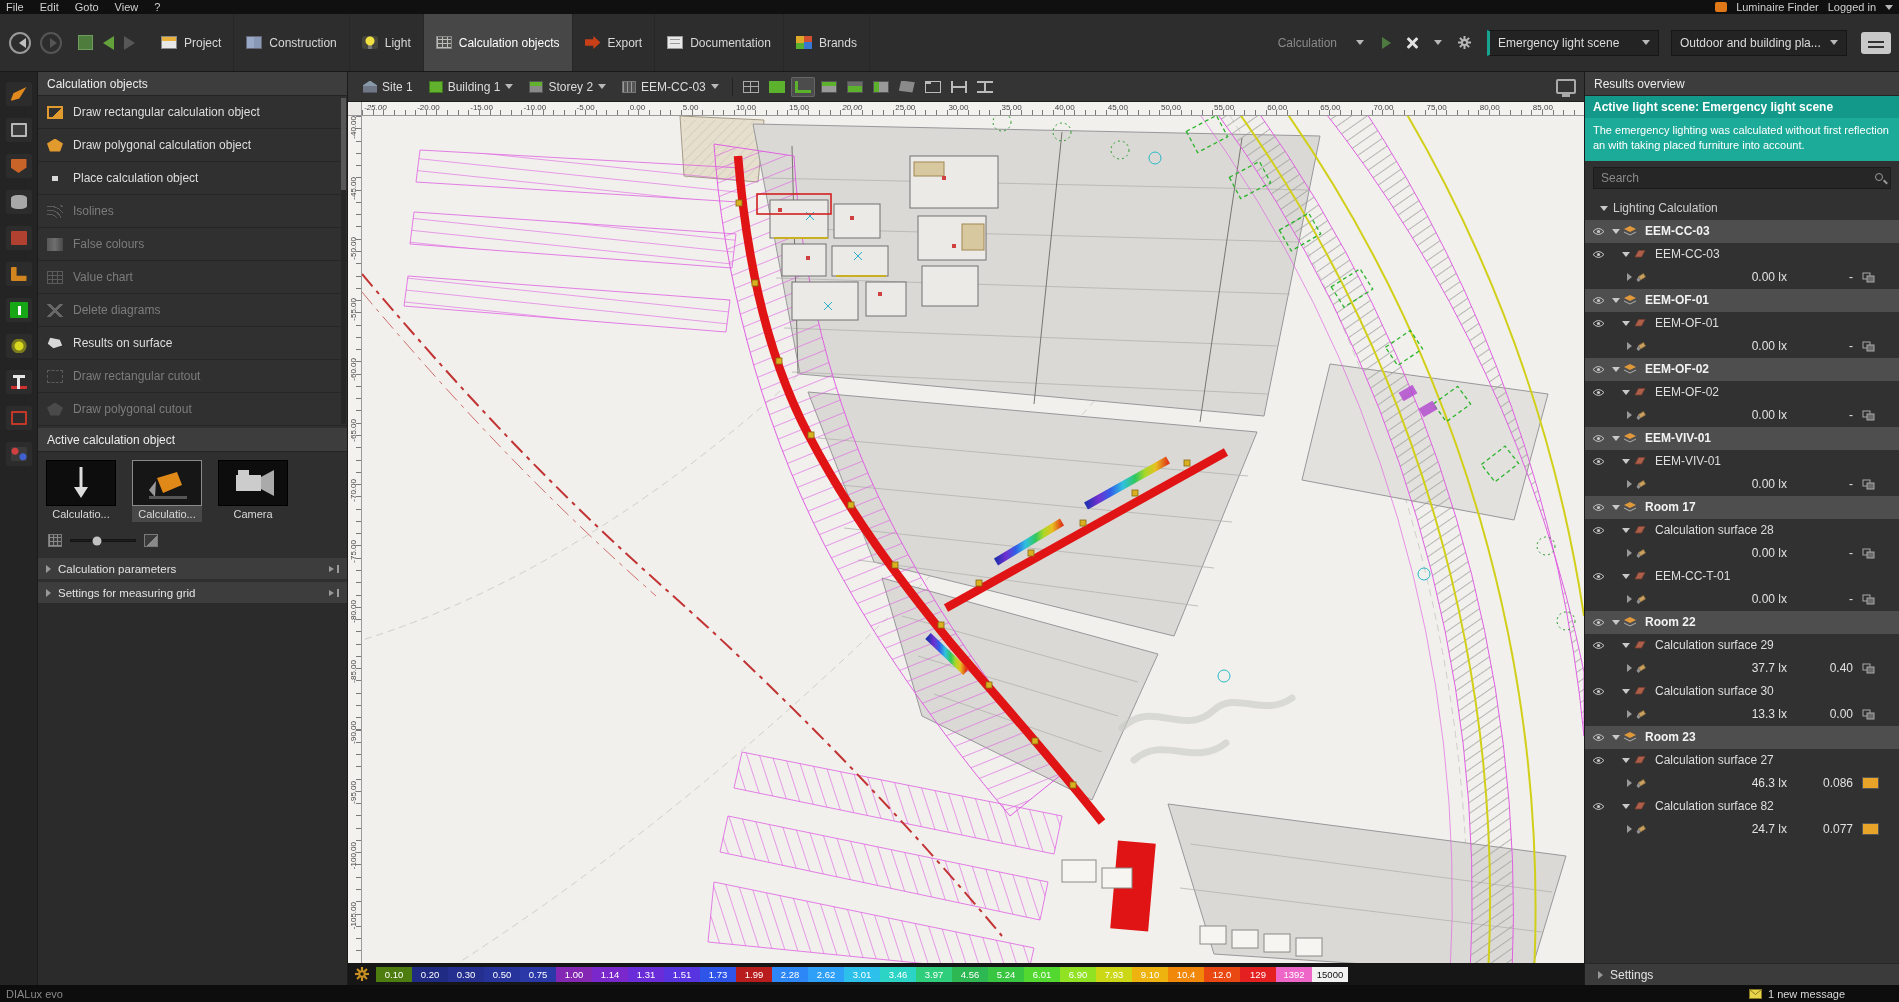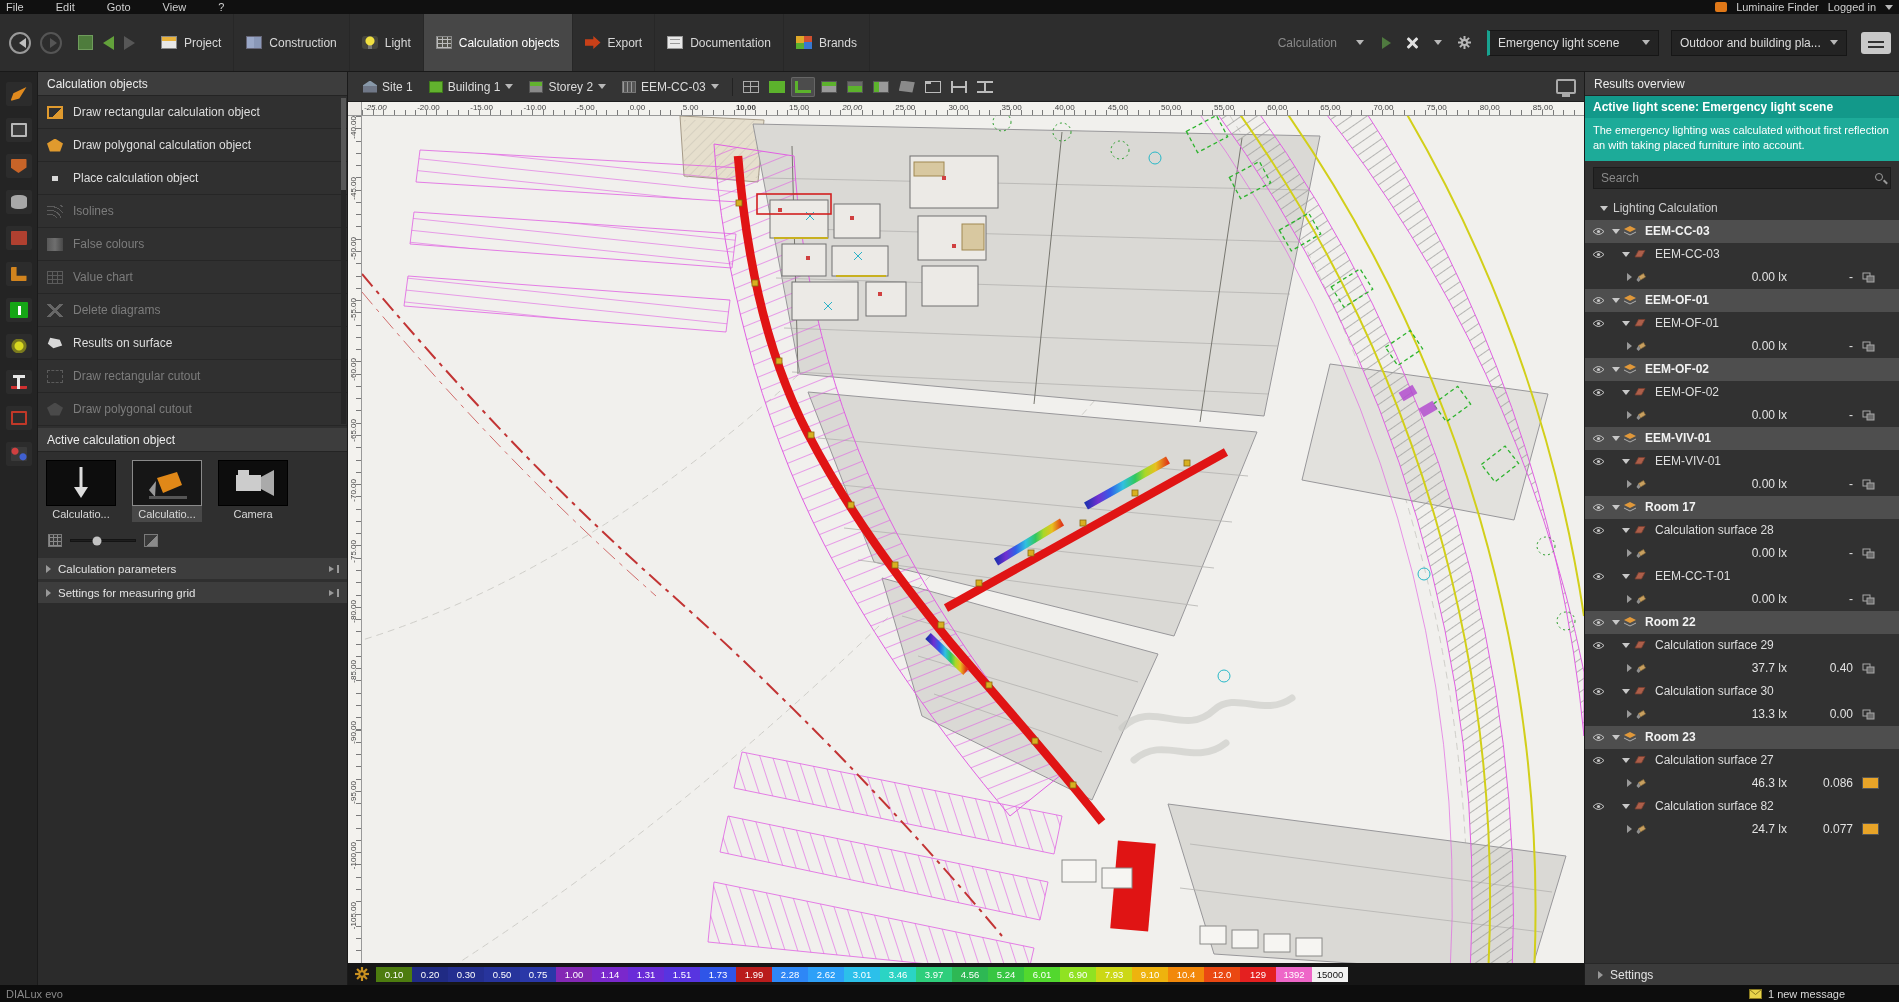--- a/index.html
+++ b/index.html
@@ -1,21 +1,21 @@
 <!DOCTYPE html>
 <html><head>
 <meta charset="utf-8">
 <style>
 *{margin:0;padding:0;box-sizing:border-box}
 html,body{width:1899px;height:1002px;overflow:hidden;background:#1d1d1d;
   font-family:"Liberation Sans",sans-serif;font-size:12px;color:#d6d6d6}
 .app{width:1899px;height:1002px;display:flex;flex-direction:column}
 
 .menubar{height:14px;background:#101010;display:flex;align-items:center;font-size:11px;padding:0 6px}
-.menu-left{display:flex;gap:32px}
+.menu-left{display:flex;gap:16px}
 .menu-item{color:#cfcfcf;cursor:default;white-space:nowrap}
 .menu-right{margin-left:auto;display:flex;align-items:center;gap:9px}
 .dia-logo{width:12px;height:10px;background:#e07818;border-radius:2px;display:inline-block}
 
 .toolbar{height:58px;background:#2d2d2d;border-bottom:1px solid #191919;display:flex;align-items:center}
 .nav-btn{width:22px;height:22px;border-radius:50%;border:2px solid #9a9a9a;margin-left:9px;position:relative;flex:none}
 .nav-btn::after{content:"";position:absolute;top:4px;left:3px;border:5px solid transparent;border-right:7px solid #c0c0c0}
 .nav-btn.fwd{border-color:#555}
 .nav-btn.fwd::after{border-right:none;border-left:7px solid #555;left:8px}
 .quick-group{display:flex;align-items:center;gap:10px;margin:0 14px 0 16px}
@@ -437,21 +437,21 @@
         <div class="ruler-corner" data-name="ruler-corner"></div>
         <div class="ruler-top" id="ruler-top" data-name="ruler-horizontal">
             <div class="ticks"></div>
             <span class="rl" data-name="ruler-label" style="left: 0%; font-style: italic;">-25.00</span>
             <span class="rl" data-name="ruler-label" style="left: 4.34783%;">-20.00</span>
             <span class="rl" data-name="ruler-label" style="left: 8.69565%;">-15.00</span>
             <span class="rl" data-name="ruler-label" style="left: 13.0435%;">-10.00</span>
             <span class="rl" data-name="ruler-label" style="left: 17.3913%;">-5.00</span>
             <span class="rl" data-name="ruler-label" style="left: 21.7391%;">0.00</span>
             <span class="rl" data-name="ruler-label" style="left: 26.087%;">5.00</span>
-            <span class="rl" data-name="ruler-label" style="left: 30.4348%; font-weight: bold;">10.00</span>
+            <span class="rl" data-name="ruler-label" style="left: 30.4348%;">10.00</span>
             <span class="rl" data-name="ruler-label" style="left: 34.7826%;">15.00</span>
             <span class="rl" data-name="ruler-label" style="left: 39.1304%; font-style: italic;">20.00</span>
             <span class="rl" data-name="ruler-label" style="left: 43.4783%;">25.00</span>
             <span class="rl" data-name="ruler-label" style="left: 47.8261%;">30.00</span>
             <span class="rl" data-name="ruler-label" style="left: 52.1739%;">35.00</span>
             <span class="rl" data-name="ruler-label" style="left: 56.5217%;">40.00</span>
             <span class="rl" data-name="ruler-label" style="left: 60.8696%;">45.00</span>
             <span class="rl" data-name="ruler-label" style="left: 65.2174%;">50.00</span>
             <span class="rl" data-name="ruler-label" style="left: 69.5652%;">55.00</span>
             <span class="rl" data-name="ruler-label" style="left: 73.913%;">60.00</span>

